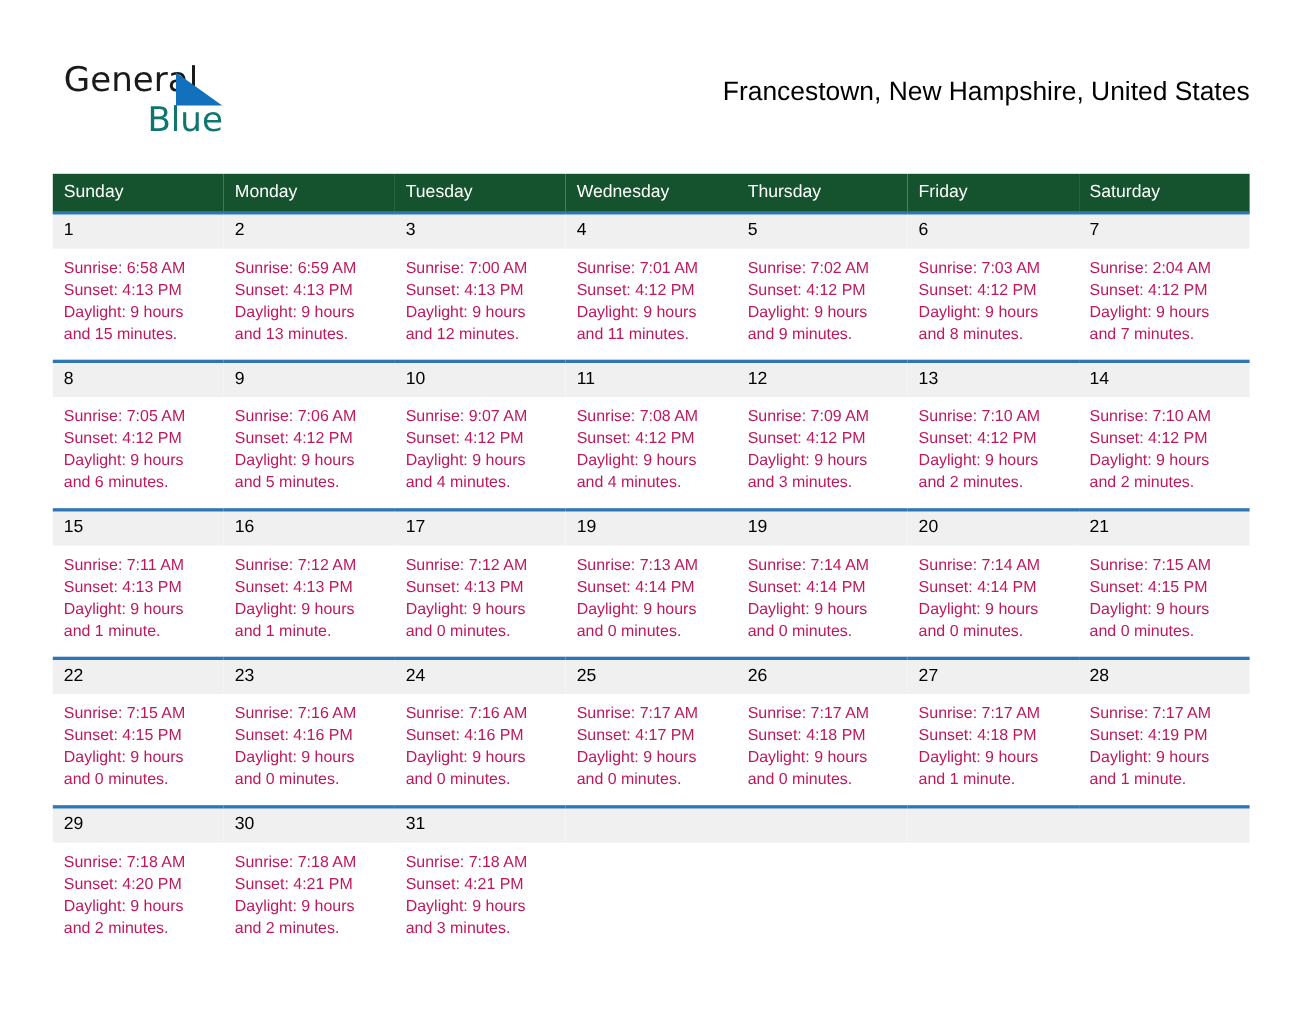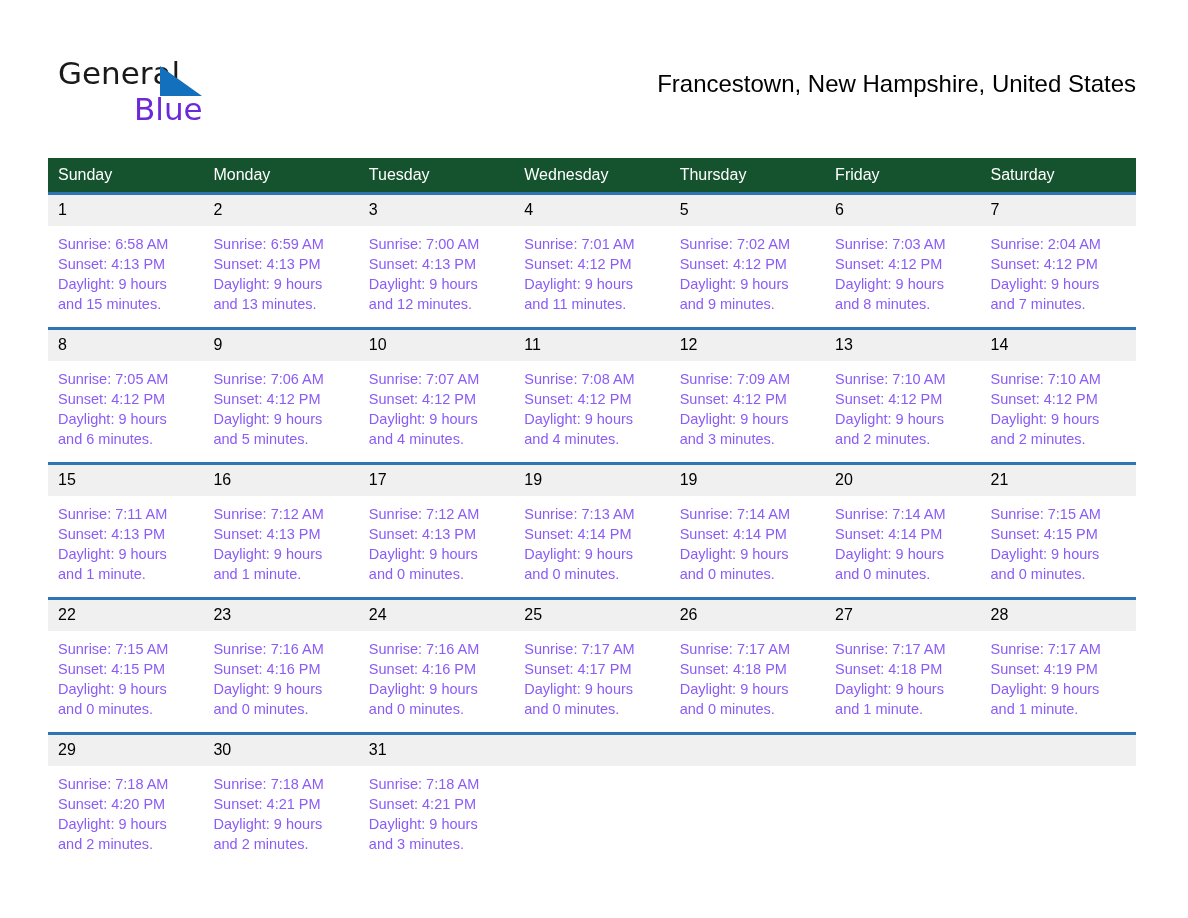--- a/index.html
+++ b/index.html
@@ -56,21 +56,21 @@
     width: 0;
     height: 0;
     border-left: 42px solid #1270bd;
     border-top: 30px solid transparent;
   }
   .logo-blue {
     position: absolute;
     left: 76px;
     top: 36px;
     font-size: 31px;
-    color: #6d28d9;
+    color: #0f766e;
     font-family: "DejaVu Sans", sans-serif;
     font-weight: 400;
     line-height: 38px;
   }
 
   .title-block {
     position: absolute;
     right: 0;
     top: 0;
     text-align: right;
@@ -130,21 +130,21 @@
     padding: 5px 0 6px 10px;
     height: 20px;
     color: #000000;
   }
   td.empty .daynum { color: transparent; }
 
   .details {
     padding: 8px 8px 0 10px;
     font-size: 14.5px;
     line-height: 20px;
-    color: #8b5cf6;
+    color: #be185d;
   }
   .details div { white-space: nowrap; }
 </style>
 </head>
 <body>
 
 <div class="page">
 
   <div class="header">
 
@@ -264,21 +264,21 @@
           <div class="details">
             <div>Sunrise: 7:06 AM</div>
             <div>Sunset: 4:12 PM</div>
             <div>Daylight: 9 hours</div>
             <div>and 5 minutes.</div>
           </div>
         </td>
         <td>
           <div class="daynum">10</div>
           <div class="details">
-            <div>Sunrise: 7:07 AM</div>
+            <div>Sunrise: 9:07 AM</div>
             <div>Sunset: 4:12 PM</div>
             <div>Daylight: 9 hours</div>
             <div>and 4 minutes.</div>
           </div>
         </td>
         <td>
           <div class="daynum">11</div>
           <div class="details">
             <div>Sunrise: 7:08 AM</div>
             <div>Sunset: 4:12 PM</div>

